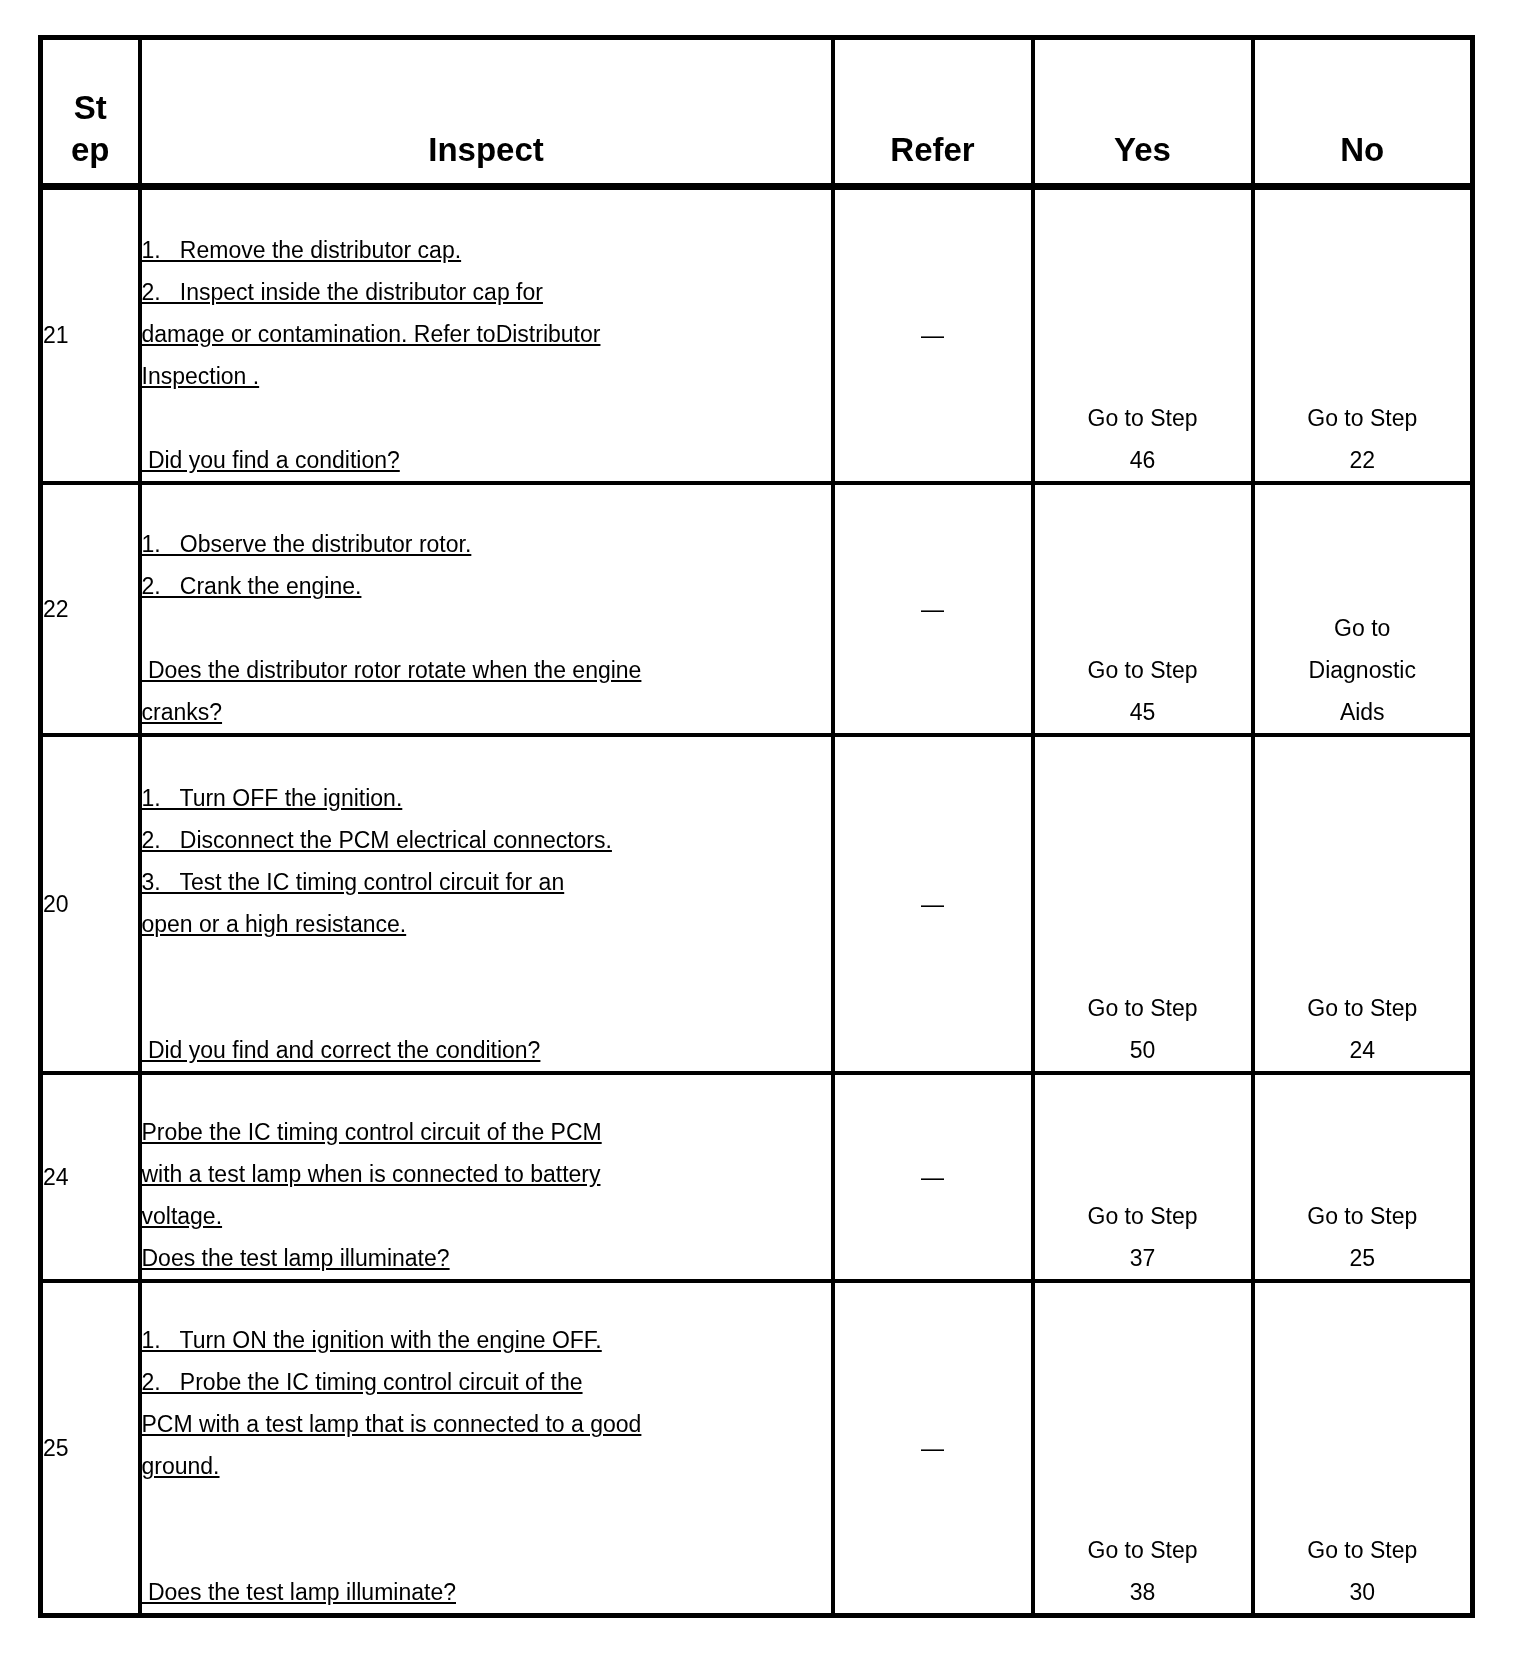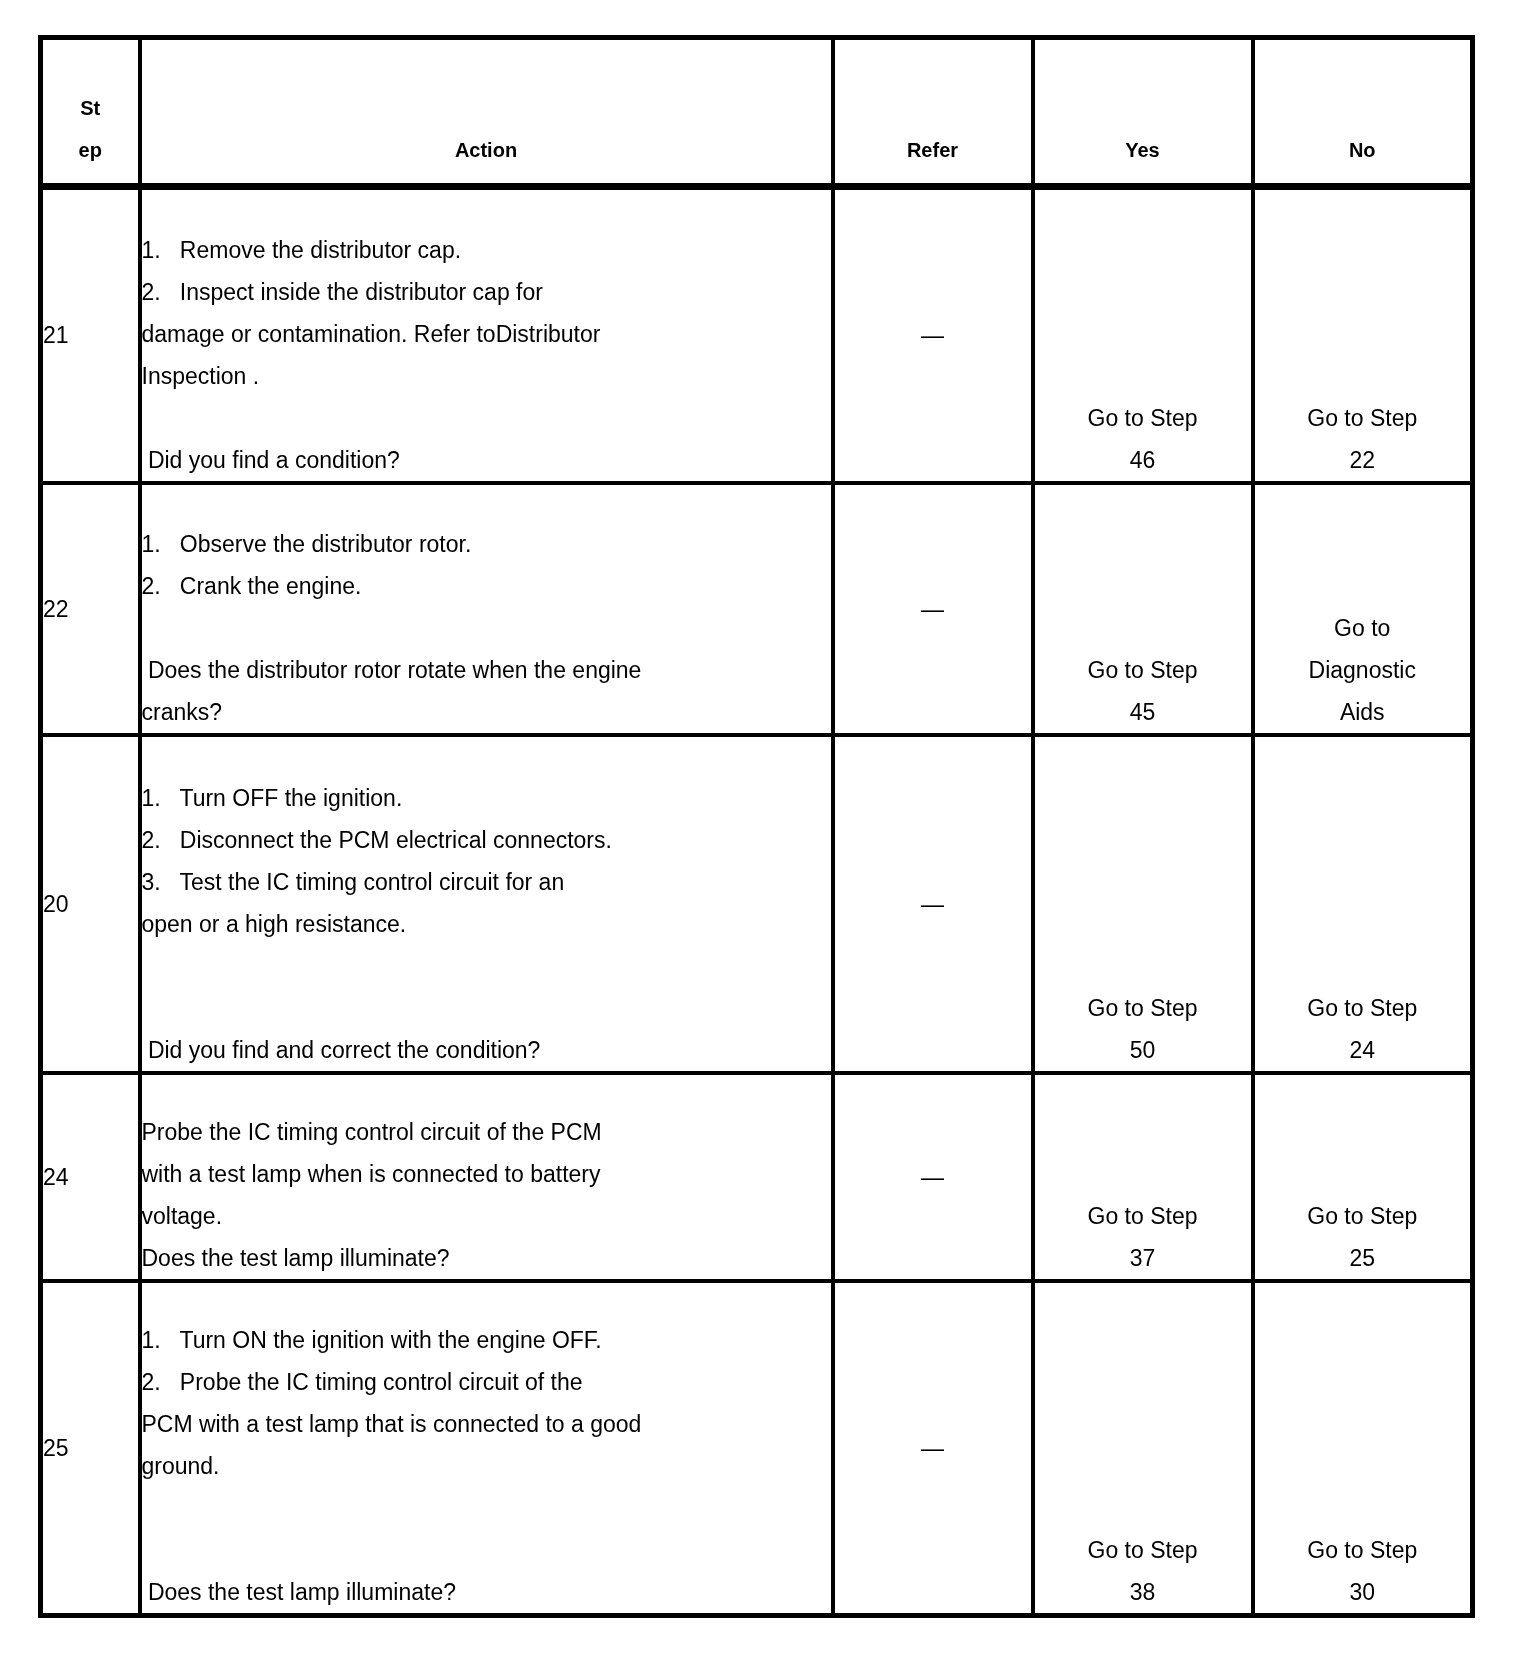--- a/index.html
+++ b/index.html
@@ -28,38 +28,39 @@
   .diag-table td {
     border: 4px solid #000;
     padding: 0;
     overflow: hidden;
   }
   
   .diag-table thead th {
     border-bottom: 7px solid #000;
     vertical-align: bottom;
     text-align: center;
-    font-size: 20px;
+    font-size: 33px;
     font-weight: bold;
     line-height: 42px;
     padding-bottom: 12px;
   }
   
   .diag-table tbody td {
     font-size: 23px;
     line-height: 42px;
   }
   .preline { white-space: pre-line; }
   .step-cell {
     vertical-align: middle;
     text-align: left;
   }
   .action-cell {
     vertical-align: bottom;
     padding: 14px 10px 26px 8px;
+    text-decoration: underline;
   }
   .values-cell {
     vertical-align: middle;
     text-align: center;
   }
   .yes-cell, .no-cell {
     vertical-align: bottom;
     text-align: center;
     padding-bottom: 26px;
     margin-left: 21px;
@@ -73,21 +74,21 @@
     <col style="width:99px">
     <col style="width:693px">
     <col style="width:200px">
     <col style="width:220px">
     <col style="width:220px">
   </colgroup>
   <thead>
     <tr style="height:149px">
       <th class="preline">St
 ep</th>
-      <th>Action</th>
+      <th>Inspect</th>
       <th>Refer</th>
       <th>Yes</th>
       <th>No</th>
     </tr>
   </thead>
   <tbody>
     <tr style="height:296px">
       <td class="step-cell">21</td>
       <td class="action-cell preline">1.&nbsp;&nbsp; Remove the distributor cap.
 2.&nbsp;&nbsp; Inspect inside the distributor cap for

